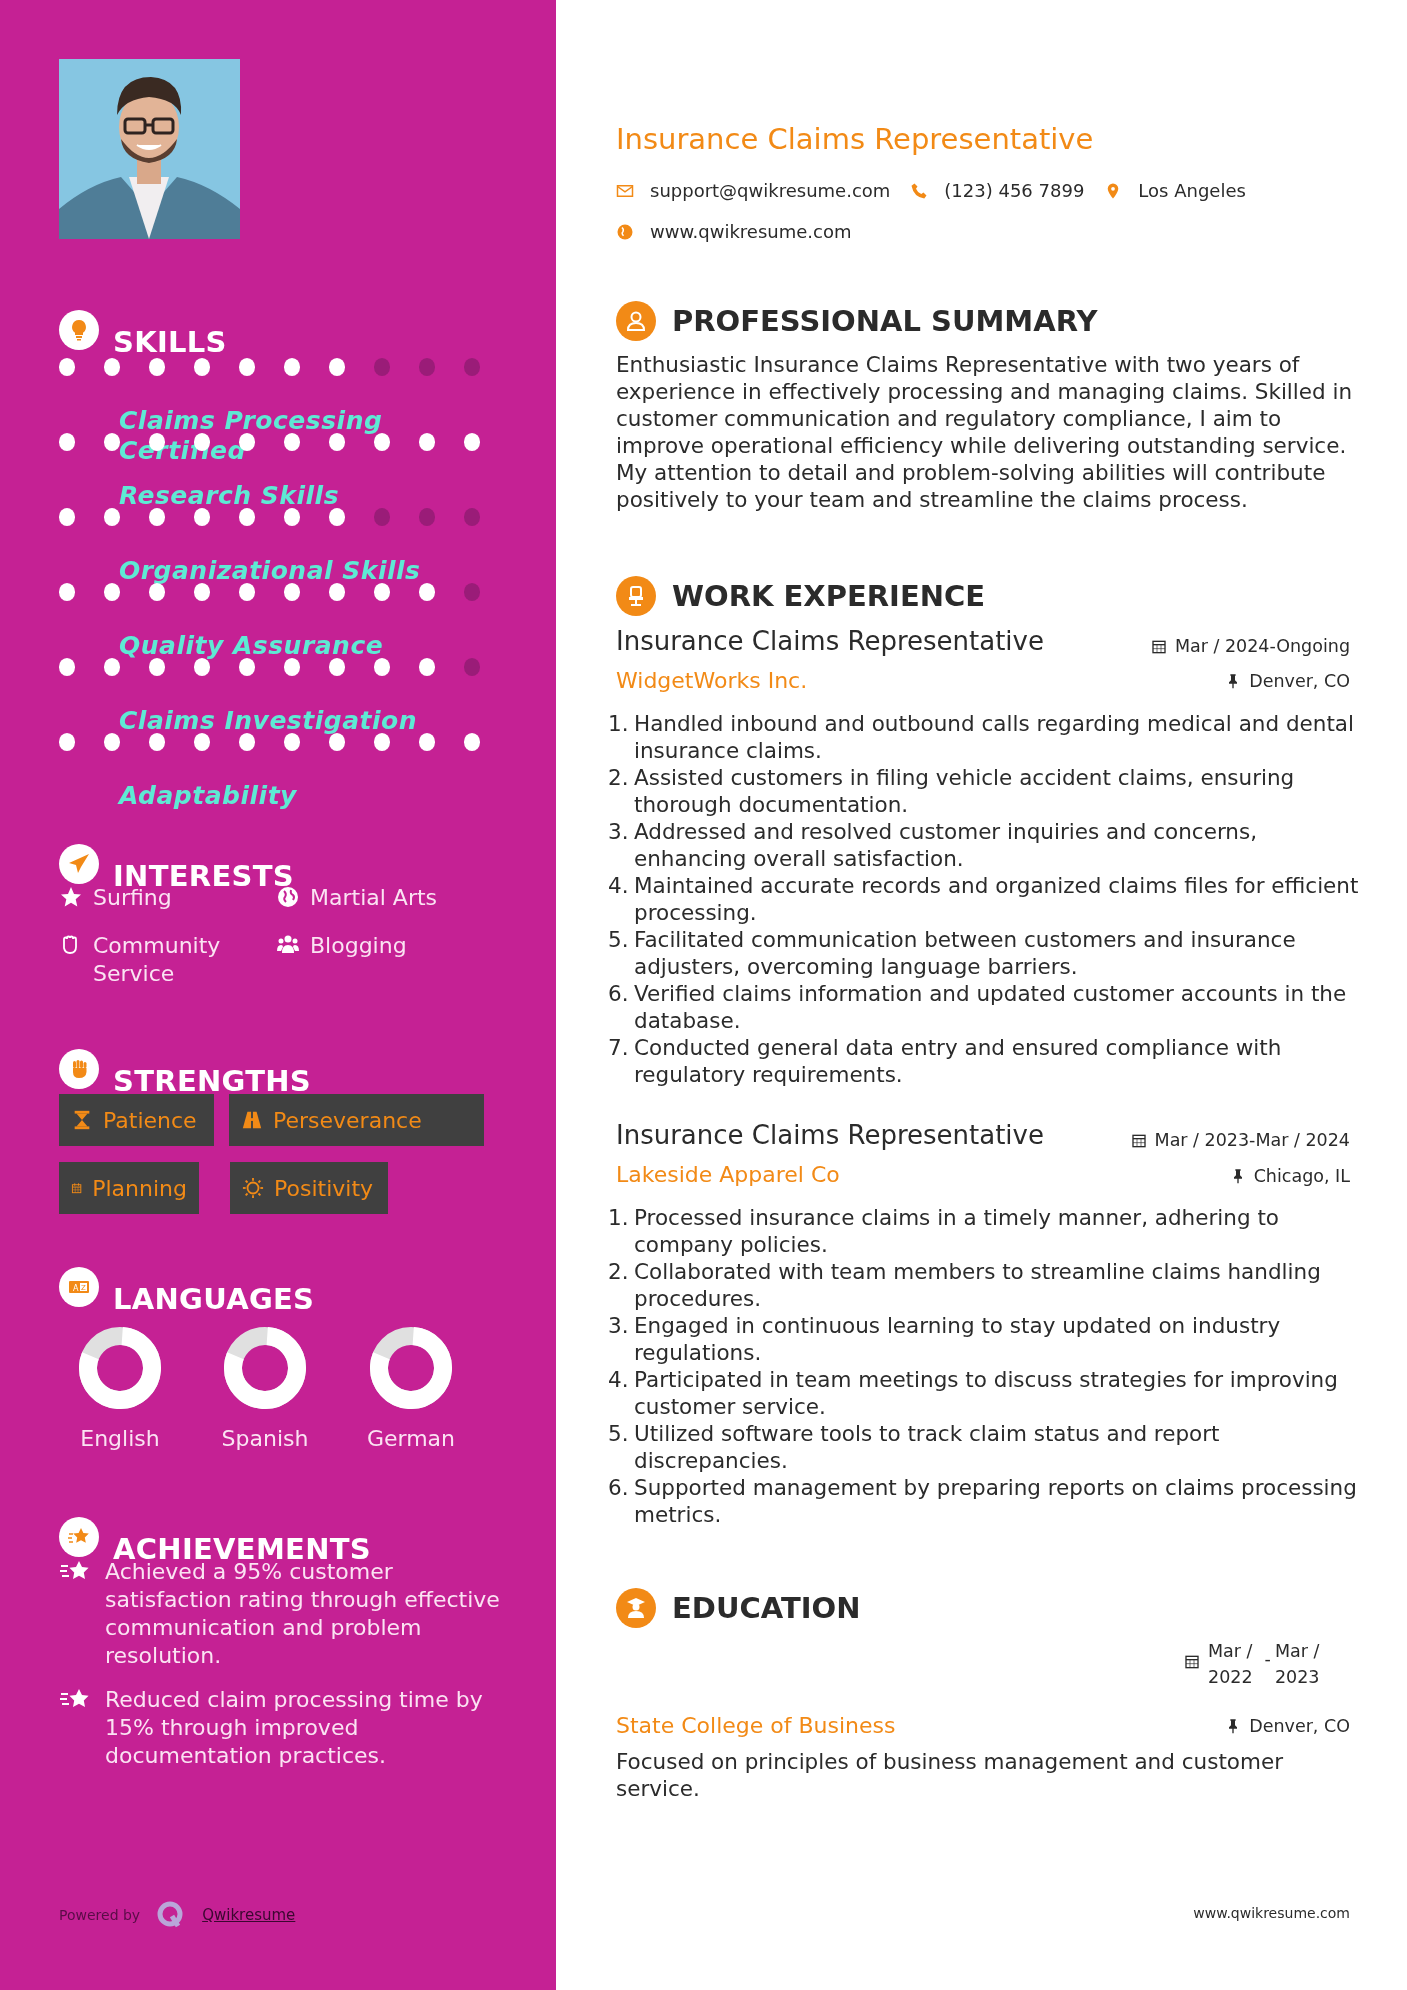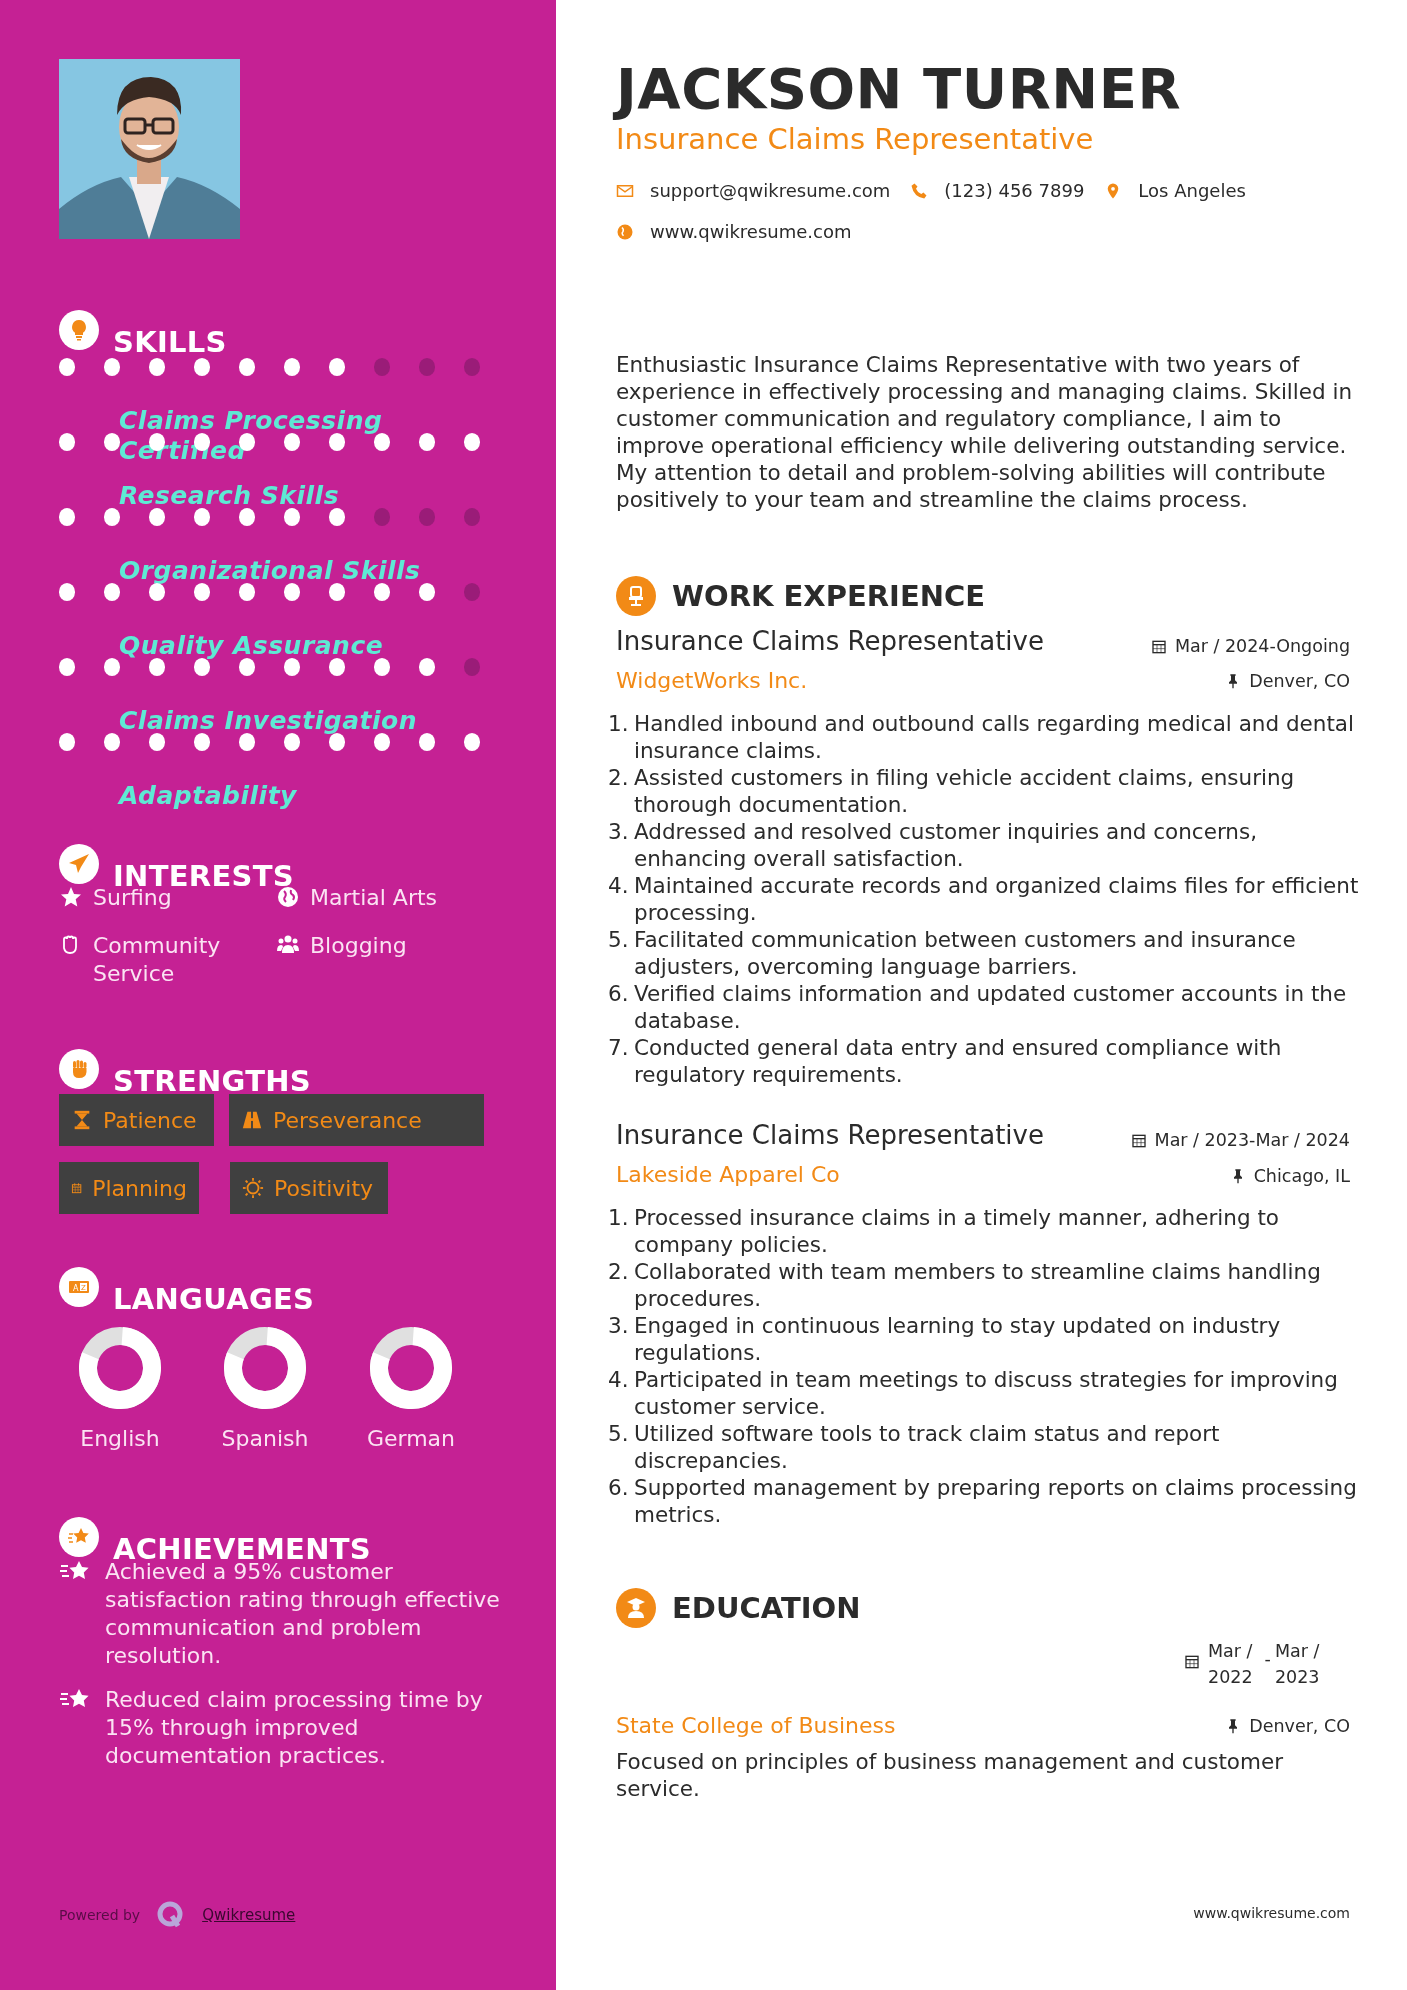--- a/index.html
+++ b/index.html
@@ -368,21 +368,20 @@
     <span>Powered by</span>
     <svg class="q" viewBox="0 0 30 30">
         <circle cx="14" cy="14" r="10" fill="none" stroke="#b9a6d9" stroke-width="5"></circle>
         <path d="M16 16 L22 26" stroke="#b9a6d9" stroke-width="5"></path>
       </svg>
     <a>Qwikresume</a>
   </div>
 </div>
 
 <div class="main">
-  <div class="name">JACKSON TURNER</div>
   <div class="title">Insurance Claims Representative</div>
 
   <div class="contact" style="top:180px;">
     <svg class="cic" viewBox="0 0 24 24">
         <rect x="2" y="5" width="20" height="14" fill="none" stroke="#f28a16" stroke-width="2"></rect>
         <path d="M2 6 L12 13 L22 6" fill="none" stroke="#f28a16" stroke-width="2"></path>
       </svg>
     <span>support@qwikresume.com</span>
     <svg class="cic sep" viewBox="0 0 24 24">
         <path d="M6 2 L10 6 L8 9 Q10 14 15 16 L18 14 L22 18 L19 22 Q5 20 2 5 Z" fill="#f28a16"></path>
@@ -395,20 +394,29 @@
     <span>Los Angeles</span>
   </div>
   <div class="contact" style="top:221px;">
     <svg class="cic" viewBox="0 0 24 24">
         <circle cx="12" cy="12" r="10" fill="#f28a16"></circle>
         <path d="M8 6 Q11 9 9 12 Q7 14 10 17" stroke="#ffffff" stroke-width="2" fill="none"></path>
       </svg>
     <span>www.qwikresume.com</span>
   </div>
 
+  <div class="m-head" style="top:301px;">
+    <div class="ic">
+      <svg viewBox="0 0 24 24">
+          <circle cx="12" cy="8" r="4.5" fill="none" stroke="#fff" stroke-width="2"></circle>
+          <path d="M4 21 Q4 14 12 14 Q20 14 20 21 Z" fill="none" stroke="#fff" stroke-width="2"></path>
+        </svg>
+    </div>
+    <span class="t">PROFESSIONAL SUMMARY</span>
+  </div>
   <p class="para" style="top:351px;">Enthusiastic Insurance Claims Representative with two years of experience in effectively processing and managing claims. Skilled in customer communication and regulatory compliance, I aim to improve operational efficiency while delivering outstanding service. My attention to detail and problem-solving abilities will contribute positively to your team and streamline the claims process.</p>
 
   <div class="m-head" style="top:576px;">
     <div class="ic">
       <svg viewBox="0 0 24 24">
           <rect x="7" y="3" width="10" height="10" rx="2" fill="none" stroke="#fff" stroke-width="2"></rect>
           <rect x="5" y="13" width="14" height="3" fill="#fff"></rect>
           <line x1="12" y1="16" x2="12" y2="21" stroke="#fff" stroke-width="2"></line>
           <line x1="7" y1="21" x2="17" y2="21" stroke="#fff" stroke-width="2"></line>
         </svg>

